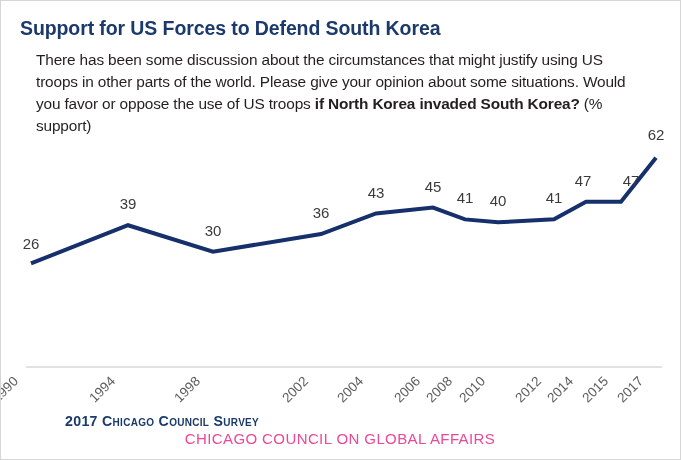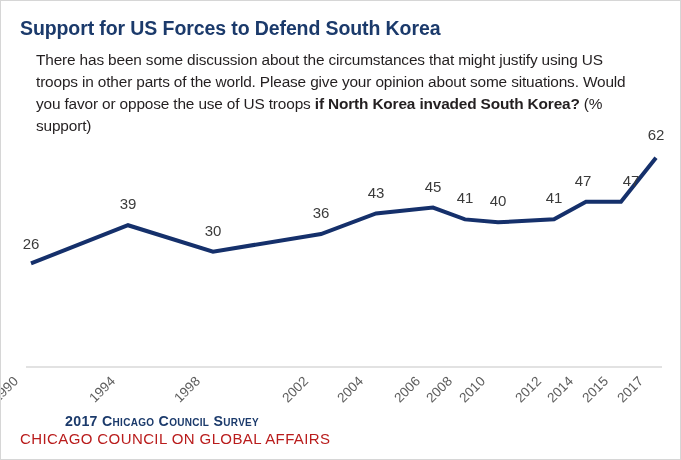--- a/index.html
+++ b/index.html
@@ -82,23 +82,24 @@
     font-size: 14.2px;
     font-weight: bold;
     color: #1b3a6b;
     font-variant: small-caps;
     letter-spacing: 0.3px;
     line-height: 1.25;
     margin-left: 45px;
   }
   .footer-line2 {
     font-size: 15px;
-    color: #b91c1c;
+    color: #ec4899;
     letter-spacing: 0.4px;
     line-height: 1.25;
+    text-align: center;
   }
 </style>
 </head>
 <body>
 
 <div id="page">
 
   <div class="chart-title">Support for US Forces to Defend South Korea</div>
 
   <div class="chart-subtitle"><span>There has been some discussion about the circumstances that might justify using US troops in other parts of the world. Please give your opinion about some situations. Would you favor or oppose the use of US troops </span><b>if North Korea invaded South Korea?</b><span> (% support)</span></div>

